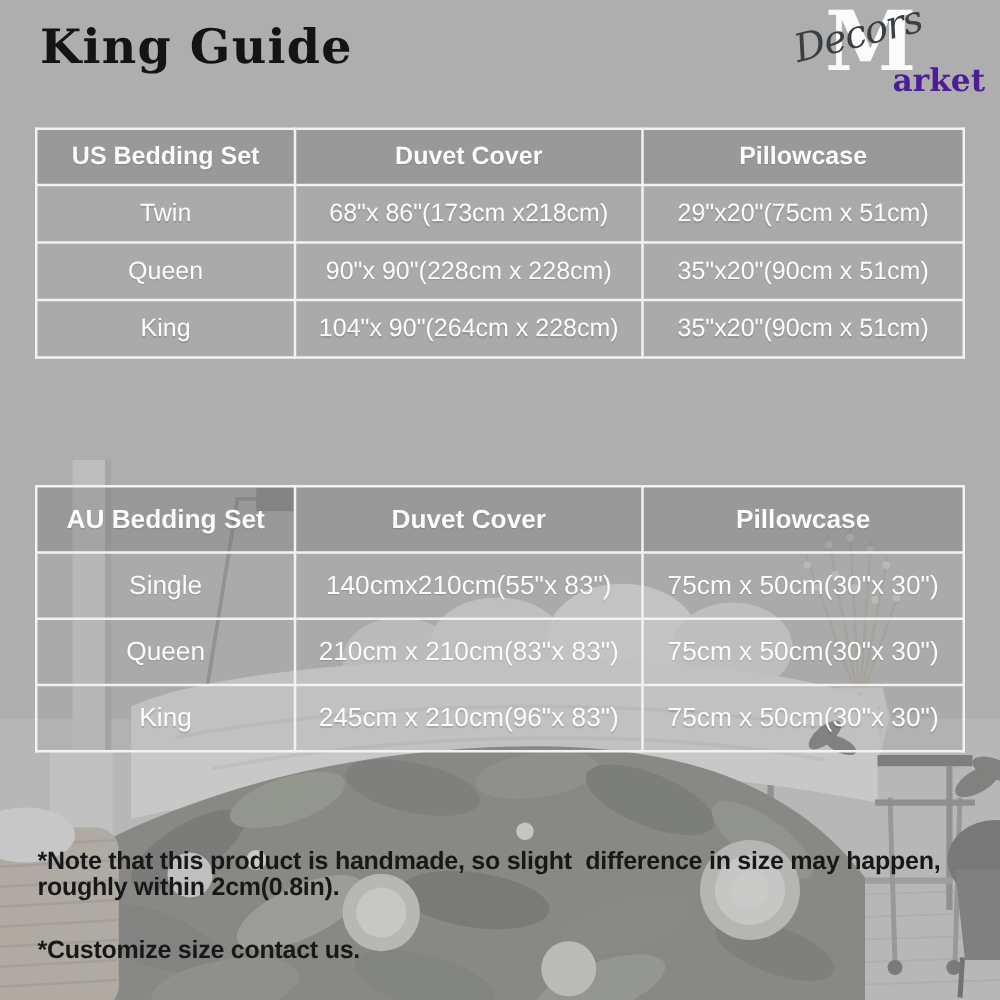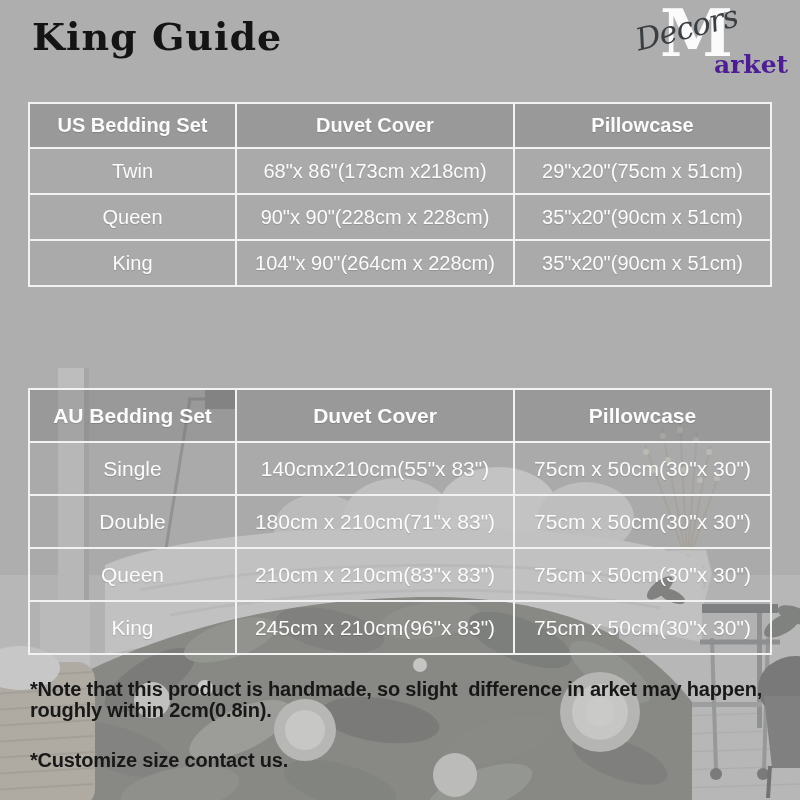--- a/index.html
+++ b/index.html
@@ -266,36 +266,31 @@
         <td>Pillowcase</td>
       </tr>
     </thead>
     <tbody>
       <tr>
         <td>Single</td>
         <td>140cmx210cm(55"x 83")</td>
         <td>75cm x 50cm(30"x 30")</td>
       </tr>
       <tr>
-        <td>Double</td>
-        <td>180cm x 210cm(71"x 83")</td>
-        <td>75cm x 50cm(30"x 30")</td>
-      </tr>
-      <tr>
         <td>Queen</td>
         <td>210cm x 210cm(83"x 83")</td>
         <td>75cm x 50cm(30"x 30")</td>
       </tr>
       <tr>
         <td>King</td>
         <td>245cm x 210cm(96"x 83")</td>
         <td>75cm x 50cm(30"x 30")</td>
       </tr>
     </tbody>
   </table>
 
   <div class="notes">
-    <p>*Note that this product is handmade, so slight  difference in arket may happen,
+    <p>*Note that this product is handmade, so slight  difference in size may happen,
 roughly within 2cm(0.8in).</p>
     <p>*Customize size contact us.</p>
   </div>
 
 </div>
 
 </body></html>

